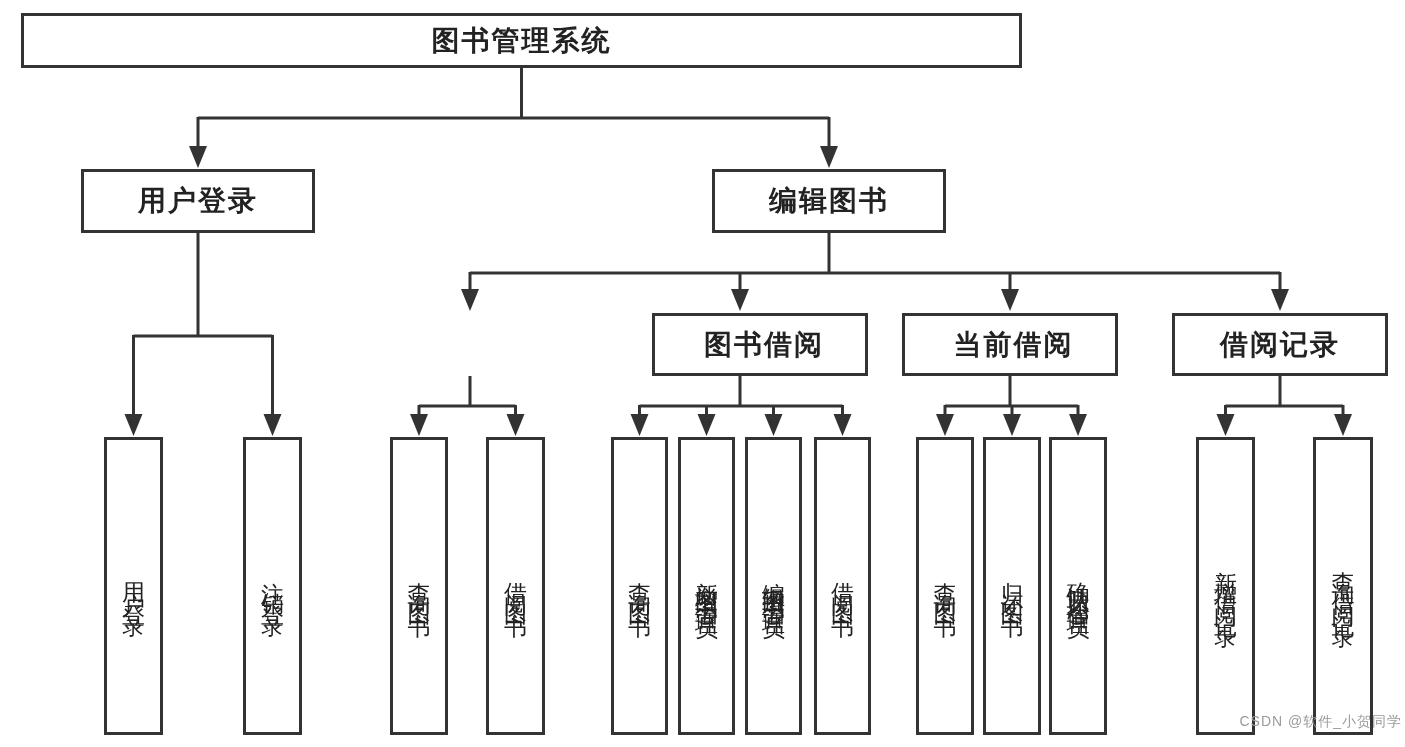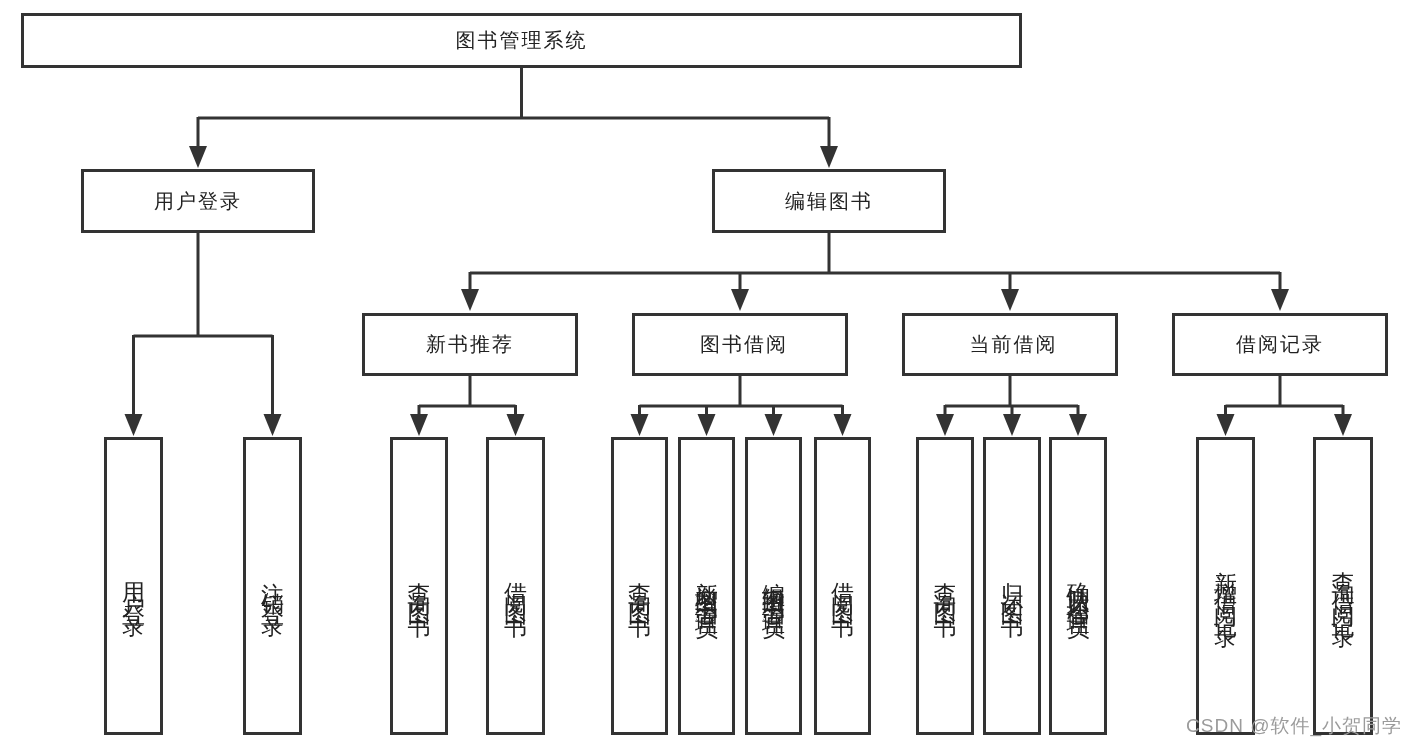--- a/index.html
+++ b/index.html
@@ -17,32 +17,32 @@
   }
   .node{
     position:absolute;box-sizing:border-box;
     background:#ffffff;
     border:3px solid var(--box-border,#333333);
     display:flex;align-items:center;justify-content:center;
     color:var(--text,#222222);
     z-index:2;
   }
   .h-label{
-    font-size:20px;letter-spacing:2px;white-space:nowrap;
+    font-size:28px;letter-spacing:2px;white-space:nowrap;font-weight:bold;
   }
   .v-text{
     writing-mode:vertical-rl;
     text-orientation:mixed;
     font-size:23px;line-height:1;
     letter-spacing:11px;white-space:nowrap;
   }
   .tight .v-text{letter-spacing:5px;}
   .watermark{
     position:absolute;top:713px;right:3px;
-    font-size:19px;letter-spacing:1px;
+    font-size:14px;letter-spacing:1px;
     color:var(--watermark,#9b9b9b);
     z-index:5;white-space:nowrap;
   }
 </style>
 </head>
 <body>
 
 <div class="canvas">
 
   <svg class="connectors" width="1405" height="747" viewBox="0 0 1405 747">
@@ -86,24 +86,21 @@
     <span class="h-label">图书管理系统</span>
   </div>
 
   <div class="node" style="left:81px;top:169px;width:234px;height:64px;">
     <span class="h-label">用户登录</span>
   </div>
   <div class="node" style="left:712px;top:169px;width:234px;height:64px;">
     <span class="h-label">编辑图书</span>
   </div>
 
-  <div class="node" style="left:362px;top:313px;width:216px;height:63px;">
-    <span class="h-label">新书推荐</span>
-  </div>
-  <div class="node" style="left:632px;top:313px;width:216px;height:63px;padding-left:8px;">
+  <div class="node" style="left:652px;top:313px;width:216px;height:63px;padding-left:8px;">
     <span class="h-label">图书借阅</span>
   </div>
   <div class="node" style="left:902px;top:313px;width:216px;height:63px;padding-left:7px;">
     <span class="h-label">当前借阅</span>
   </div>
   <div class="node" style="left:1172px;top:313px;width:216px;height:63px;">
     <span class="h-label">借阅记录</span>
   </div>
 
   <div class="node" style="left:104px;top:437px;width:59px;height:298px;">

